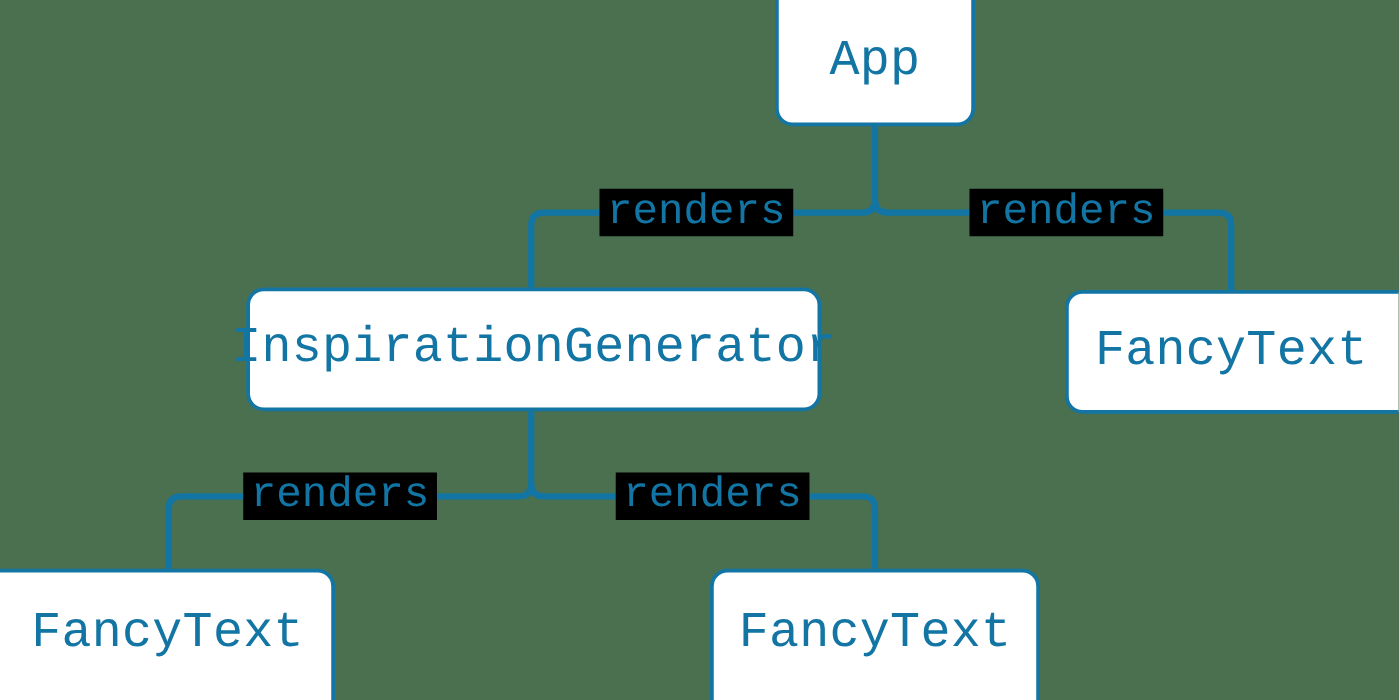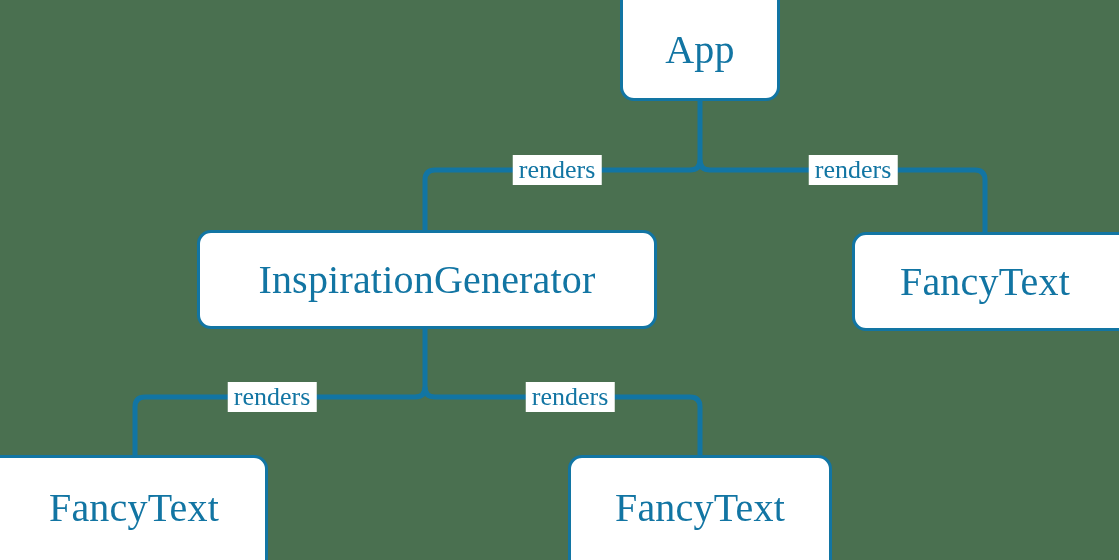--- a/index.html
+++ b/index.html
@@ -6,21 +6,21 @@
     margin: 0;
     padding: 0;
     background: #4a7050;
   }
   #stage {
     position: relative;
     width: 1119px;
     height: 560px;
     background: #4a7050;
     overflow: hidden;
-    font-family: Liberation Serif, serif;
+    font-family: Liberation Mono, monospace;
   }
   #edges {
     position: absolute;
     left: 0;
     top: 0;
     width: 1119px;
     height: 560px;
   }
   .node {
     position: absolute;
@@ -73,26 +73,26 @@
   #node-copyright {
     left: 568px;
     top: 455px;
     width: 264px;
     height: 120px;
     padding-bottom: 16px;
   }
   .edge-label {
     position: absolute;
     color: #1275a3;
-    font-size: 26px;
+    font-size: 34px;
     font-weight: 400;
     transform: translate(-50%, -50%);
     white-space: nowrap;
     z-index: 3;
-    background: #ffffff;
+    background: #000000;
     padding: 0 6px;
   }
 </style>
 </head>
 <body>
 
 <div id="stage">
 
   <svg id="edges" viewBox="0 0 1119 560" xmlns="http://www.w3.org/2000/svg">
     <g fill="none" stroke="#1275a3" stroke-width="5" stroke-linecap="butt">

